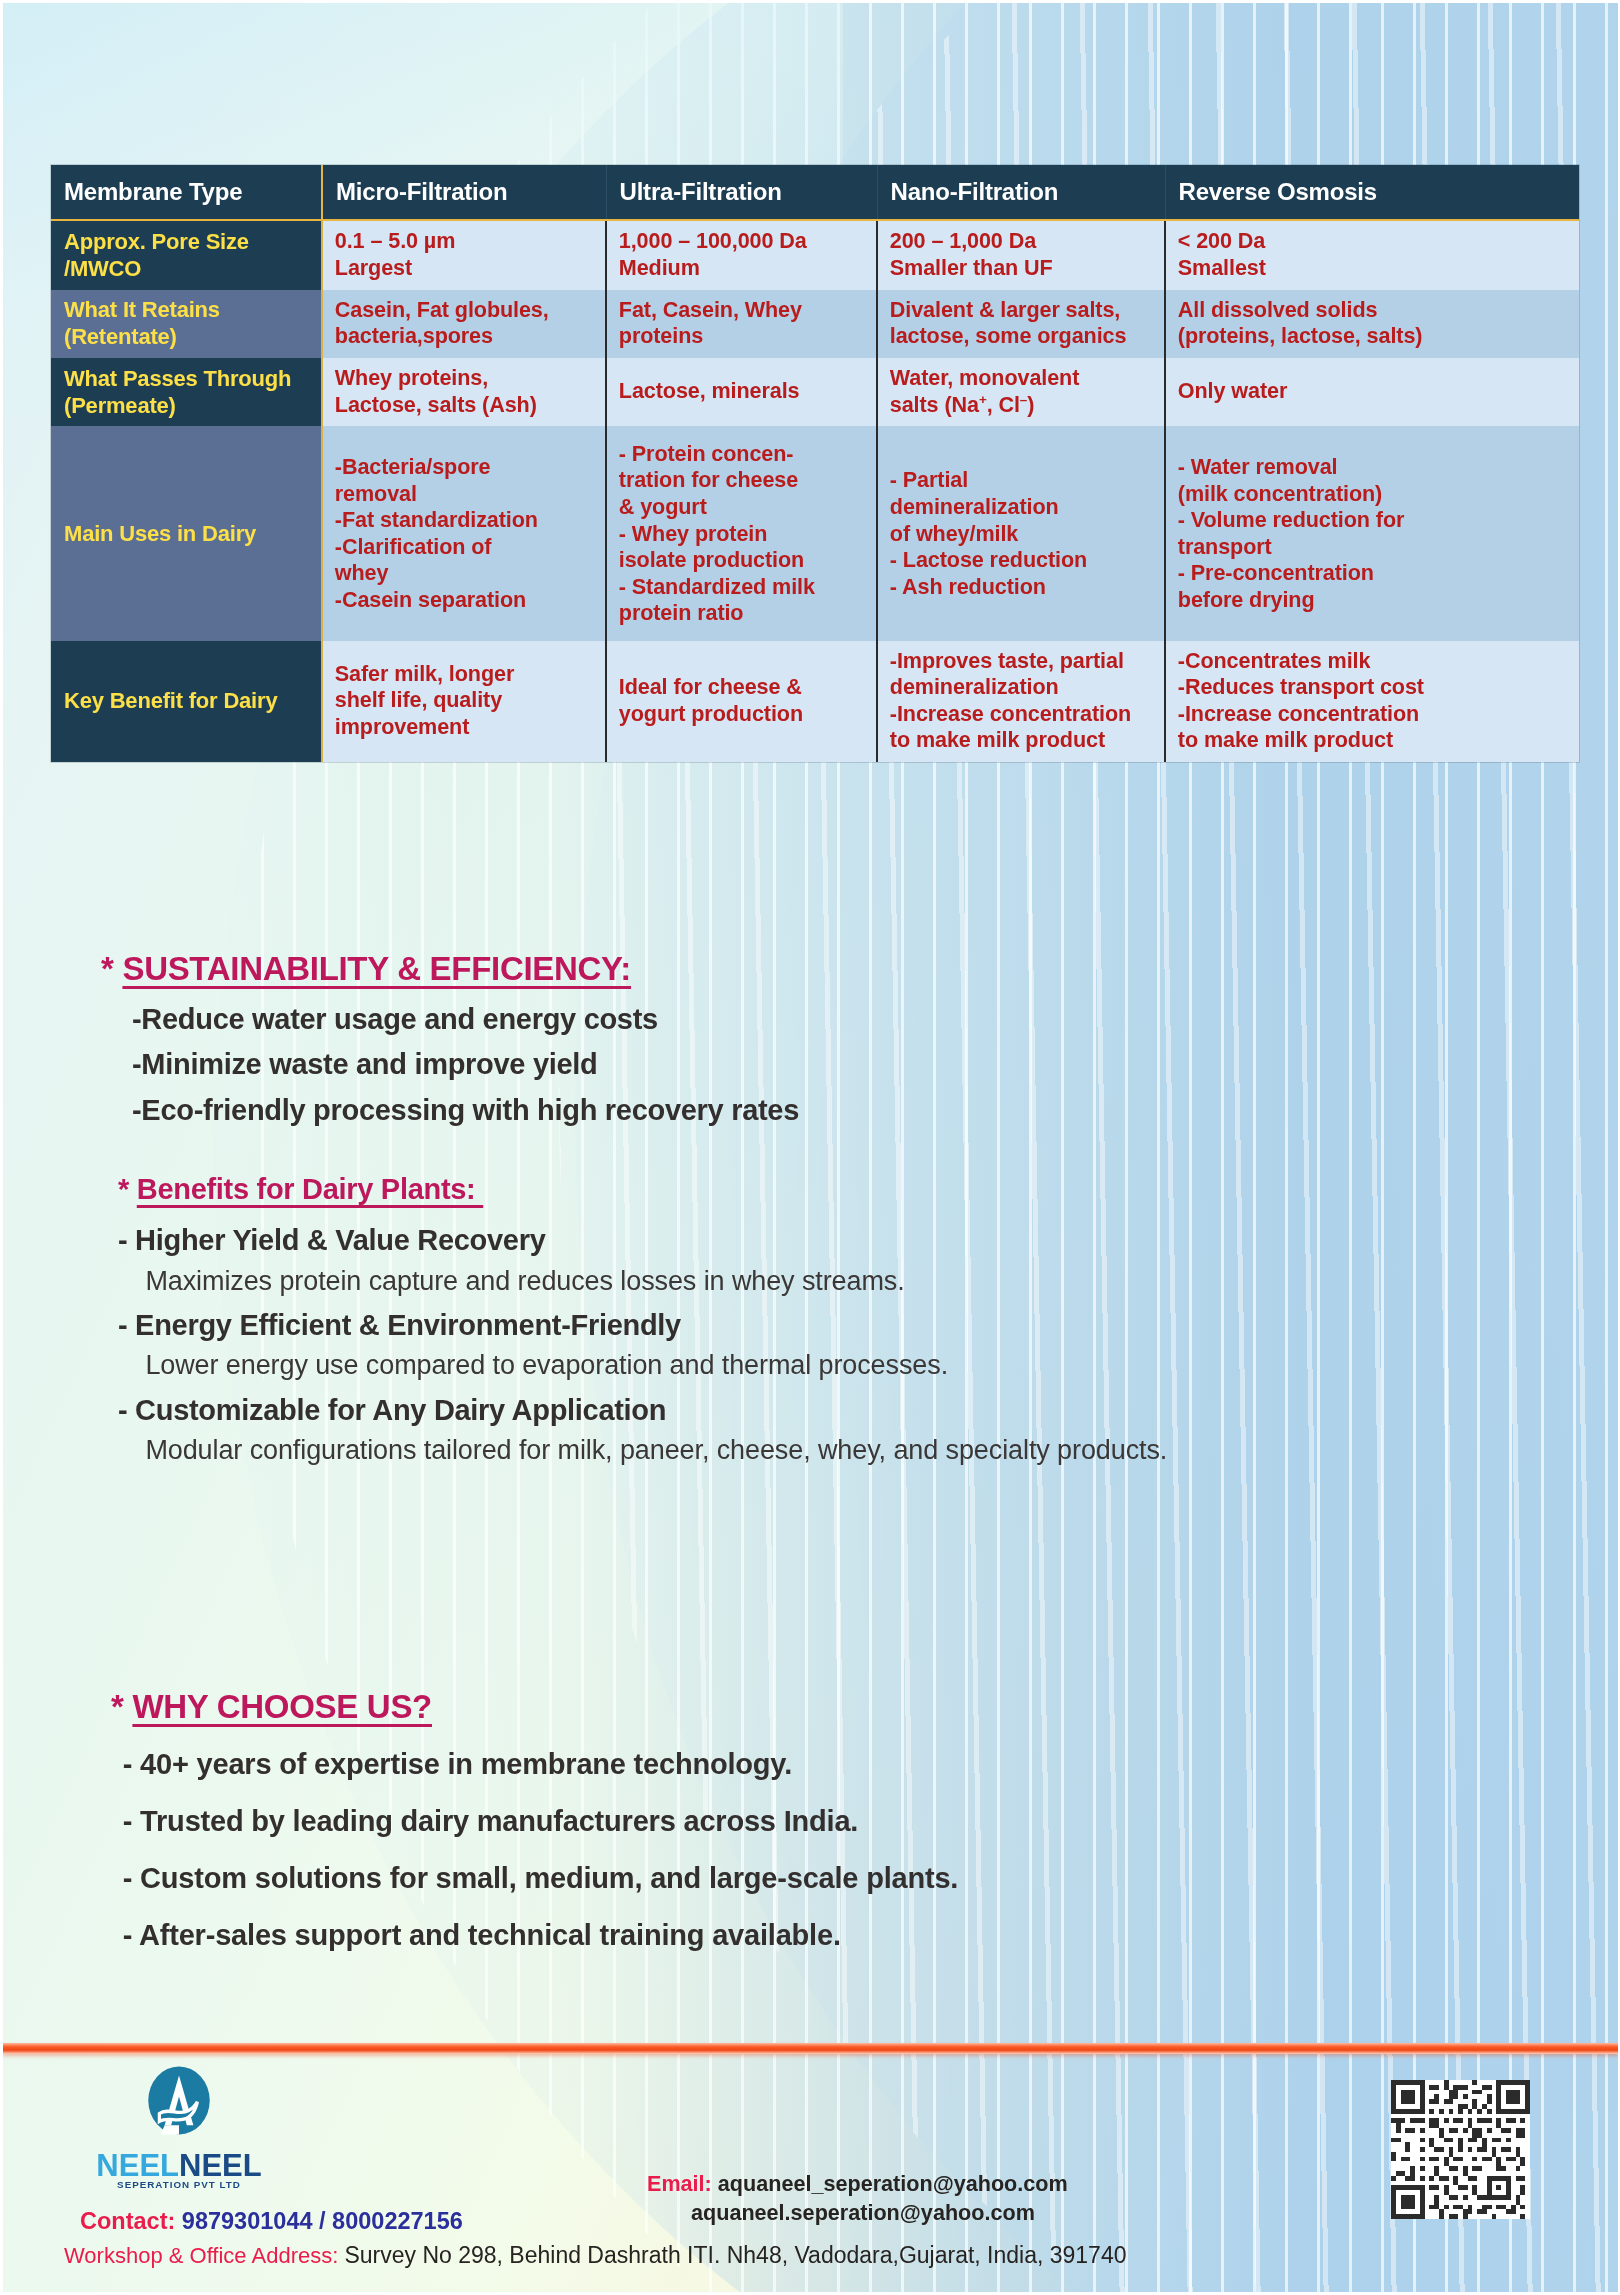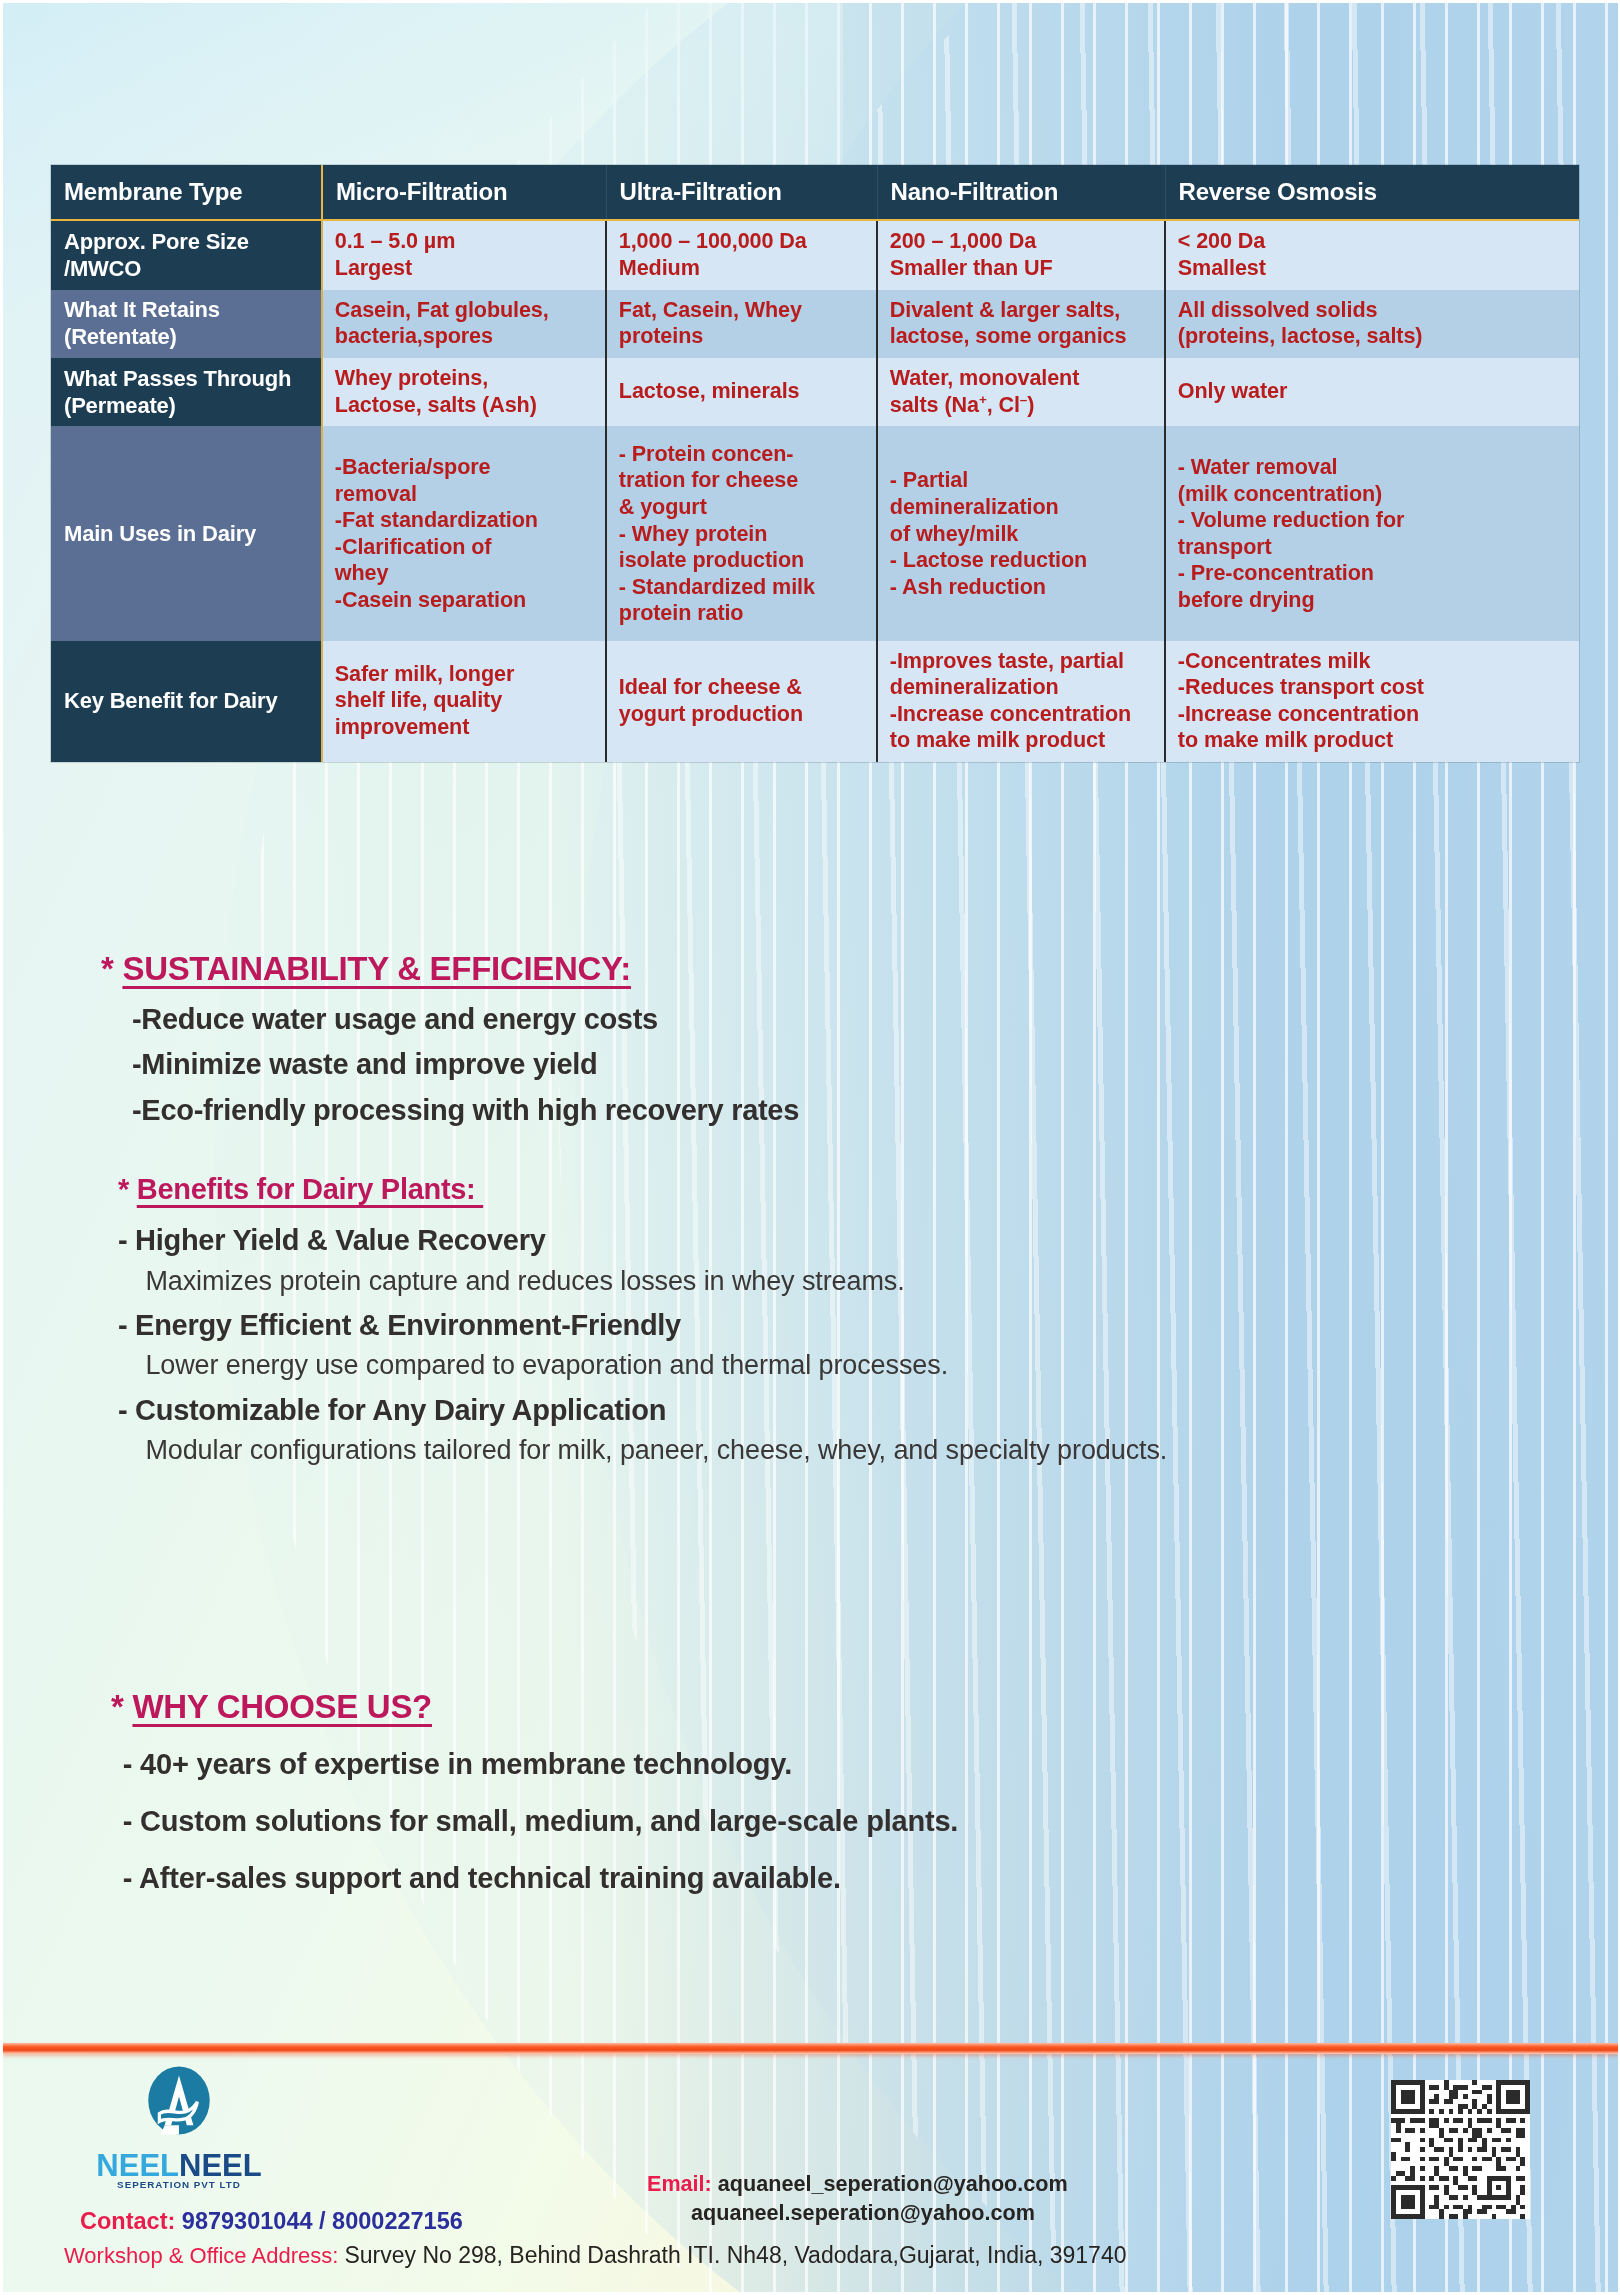--- a/index.html
+++ b/index.html
@@ -152,21 +152,21 @@
     text-align: left;
     border-right: 1.3px solid #2d4f66;
     border-bottom: 2.6px solid #e8b640;
     letter-spacing: -0.2px;
   }
   #compare-table thead th:first-child { border-right: 2px solid #e8b640; }
   #compare-table thead th:last-child { border-right: none; }
 
   #compare-table th.rowhead {
     background: #1d3d52;
-    color: #ffffff;
+    color: #fde047;
     font-size: 22px;
     text-align: left;
     border-right: 2px solid #d9b24a;
     letter-spacing: -0.2px;
     padding-left: 13px;
   }
   #compare-table tr.alt th.rowhead { background: #5b6e93; }
 
   #compare-table td { background: #d6e6f4; border-right: 2px solid #2a2a2a; }
   #compare-table td:last-child { border-right: none; }
@@ -461,20 +461,21 @@
         <div class="btitle">- Customizable for Any Dairy Application</div>
         <div class="bdesc">Modular configurations tailored for milk, paneer, cheese, whey, and specialty products.</div>
       </div>
     </div>
   </div>
 
   <div class="section" id="why">
     <div class="sec-head"><span class="star">* </span><span class="u">WHY CHOOSE US?</span></div>
     <ul>
       <li>-  40+ years of expertise in membrane technology.</li>
+      <li>-  Trusted by leading dairy manufacturers across India.</li>
       <li>-  Custom solutions for small, medium, and large-scale plants.</li>
       <li>-  After-sales support and technical training available.</li>
     </ul>
   </div>
 
   <div id="footer-rule"></div>
 
   <div id="footer">
 
     <div id="logo-block">

